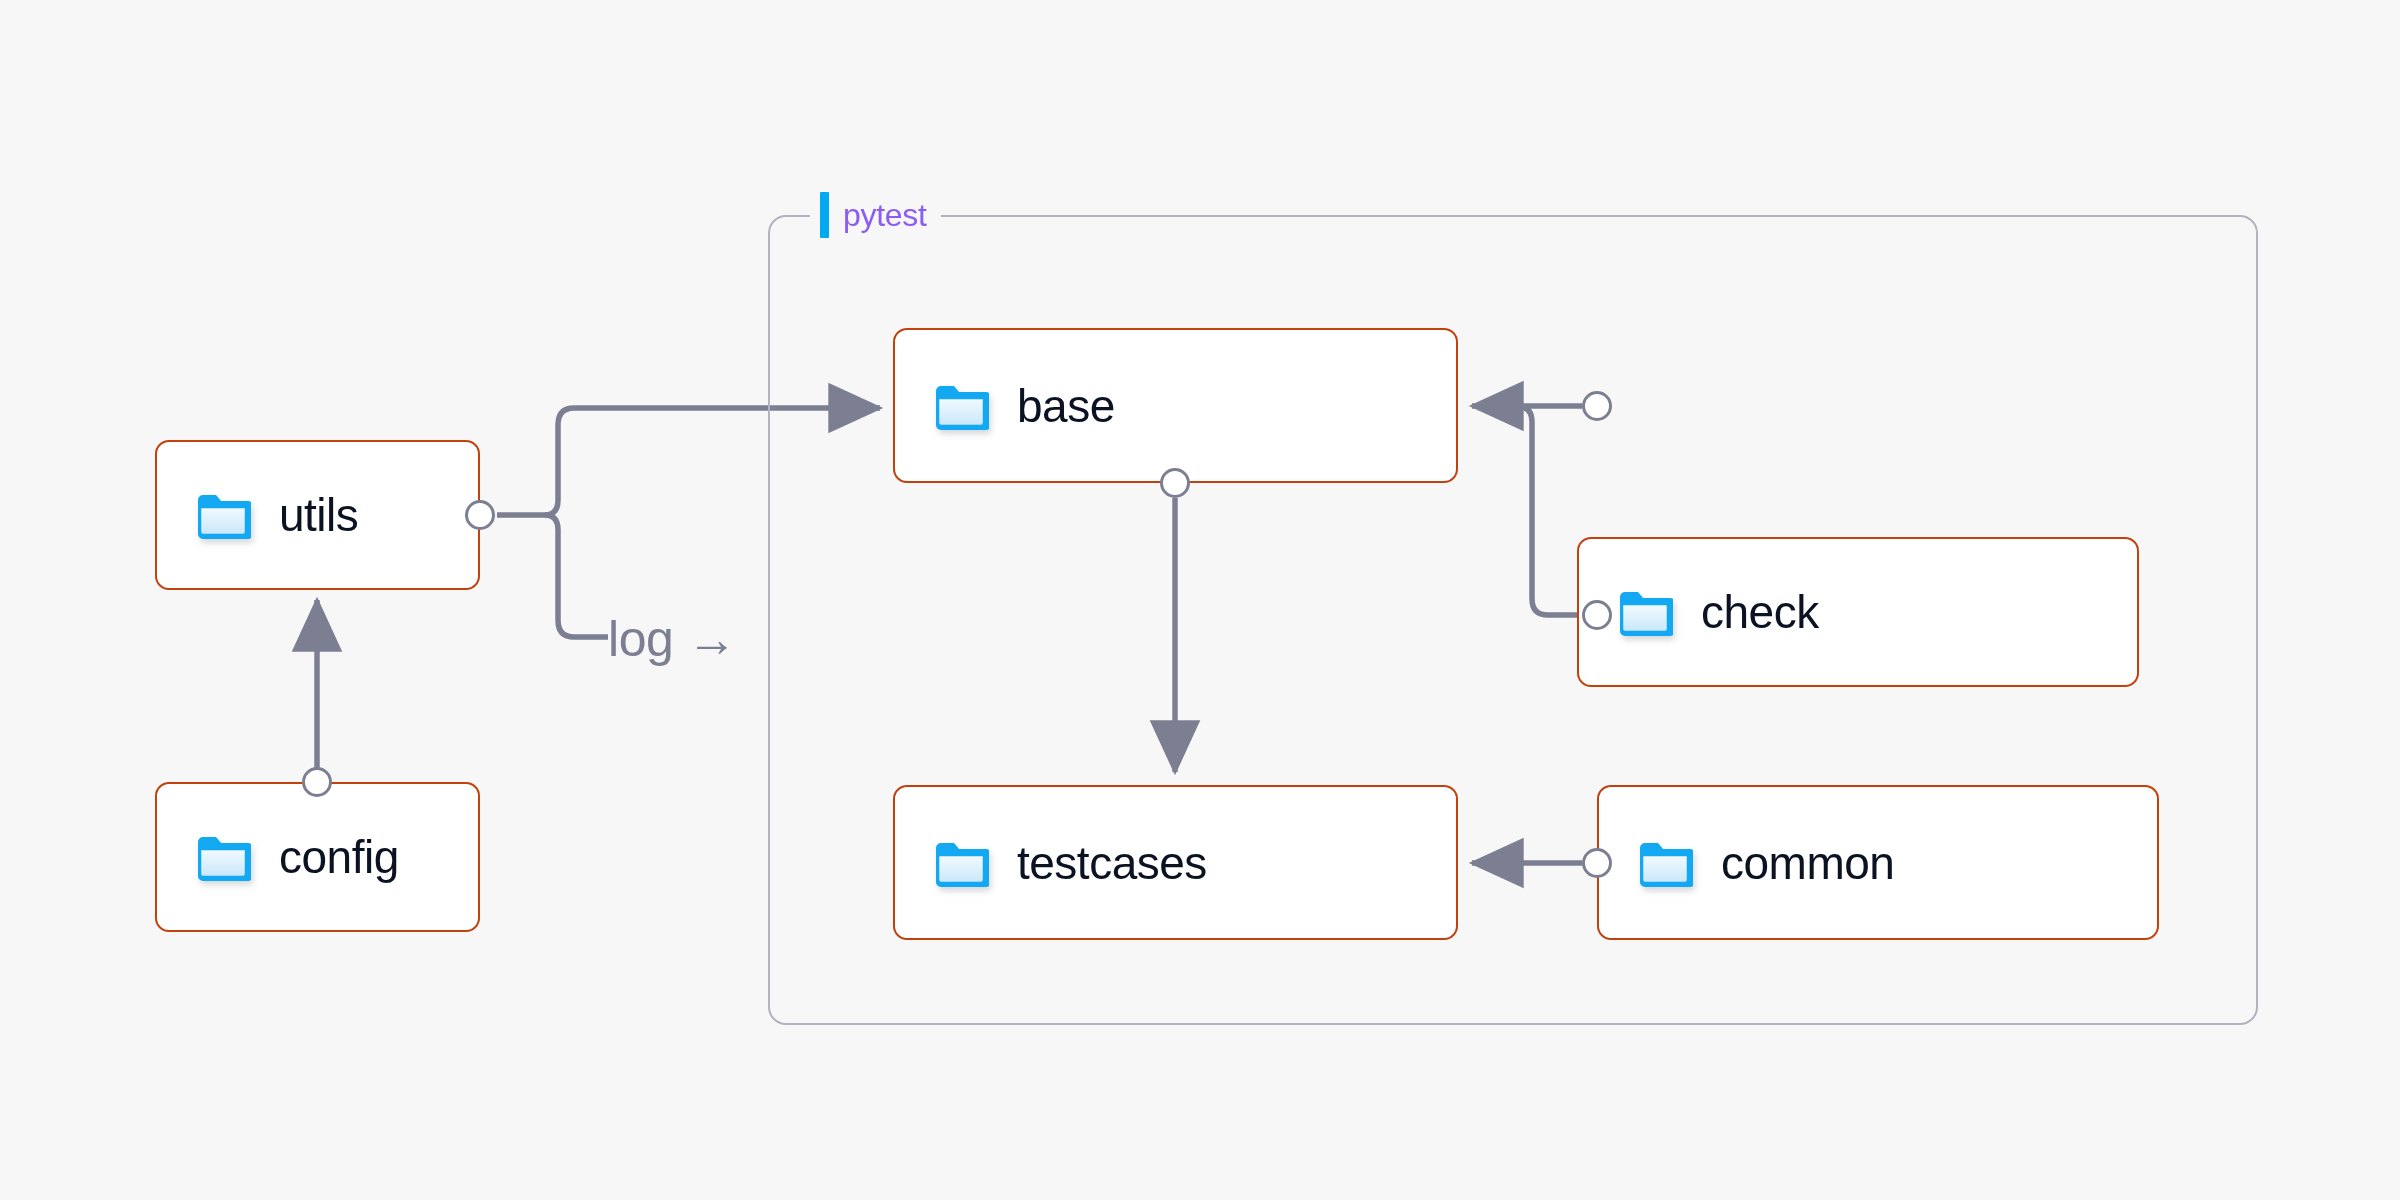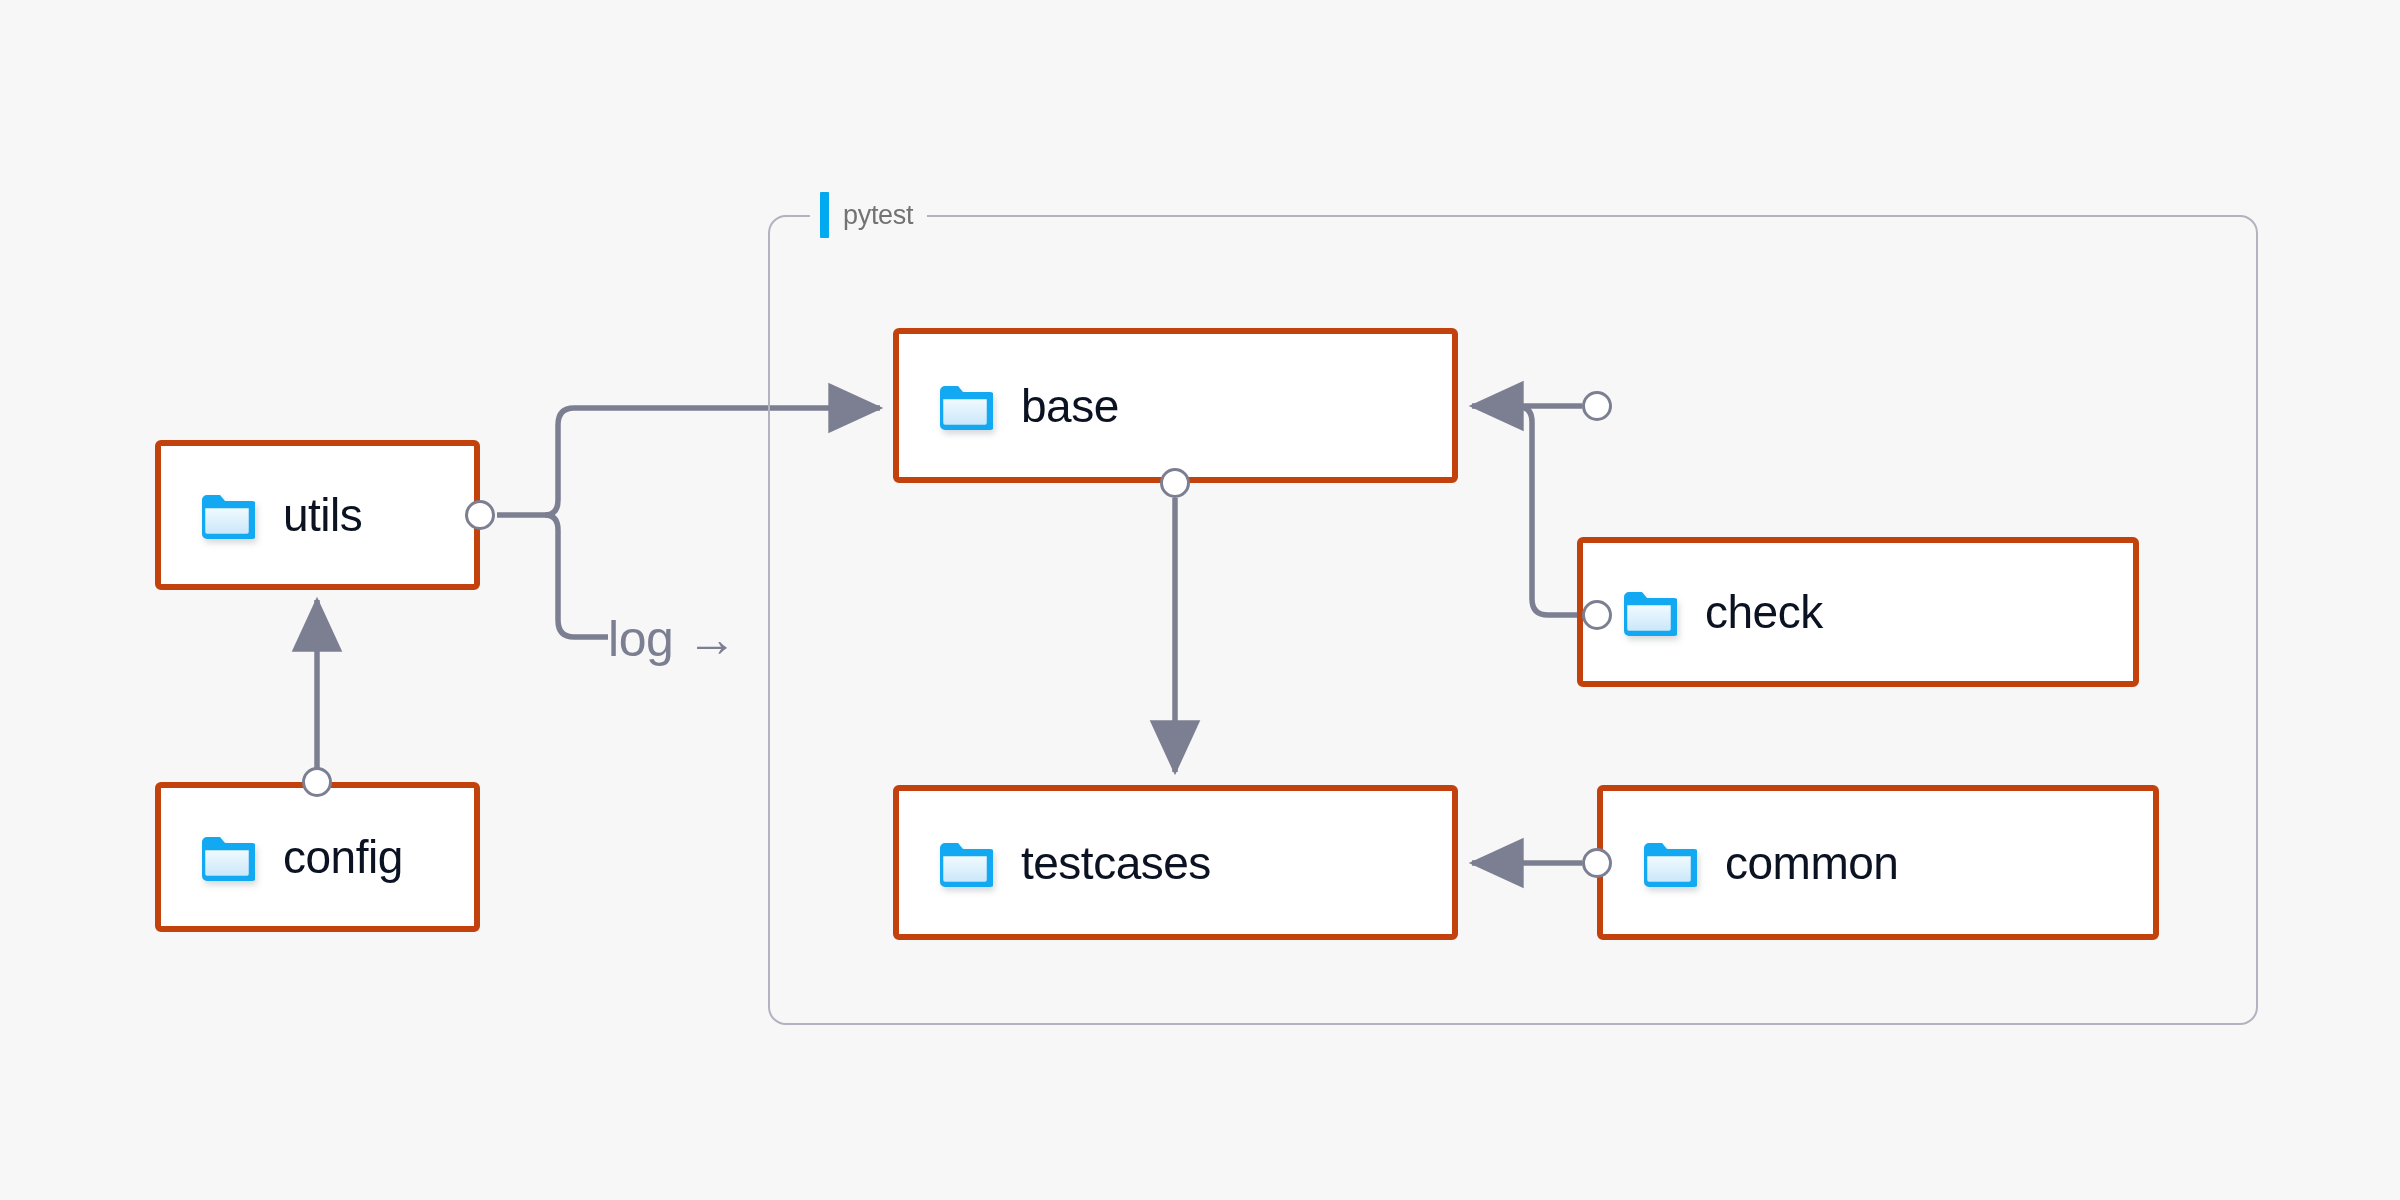--- a/index.html
+++ b/index.html
@@ -29,32 +29,32 @@
     background:#f7f7f8;
     padding:0 14px 0 10px;
     height:54px;
     line-height:54px;
   }
   .group-label .bar{
     width:9px;height:46px;border-radius:1px;
     display:block;
   }
   .group-label .txt{
-    font-size:27px;
-    color:#737373;
+    font-size:32px;
+    color:#8b5cf6;
     letter-spacing:-.3px;
     white-space:nowrap;
   }
 
   
   .node{
     position:absolute;
     background:#ffffff;
-    border:6px solid #c2410c;
-    border-radius:6px;
+    border:2px solid #c2410c;
+    border-radius:14px;
     box-sizing:border-box;
     display:flex;align-items:center;
     padding-left:38px;
     gap:28px;
   }
   .node .label{
     font-size:46px;
     color:#0b1222;
     letter-spacing:-.5px;
     white-space:nowrap;

